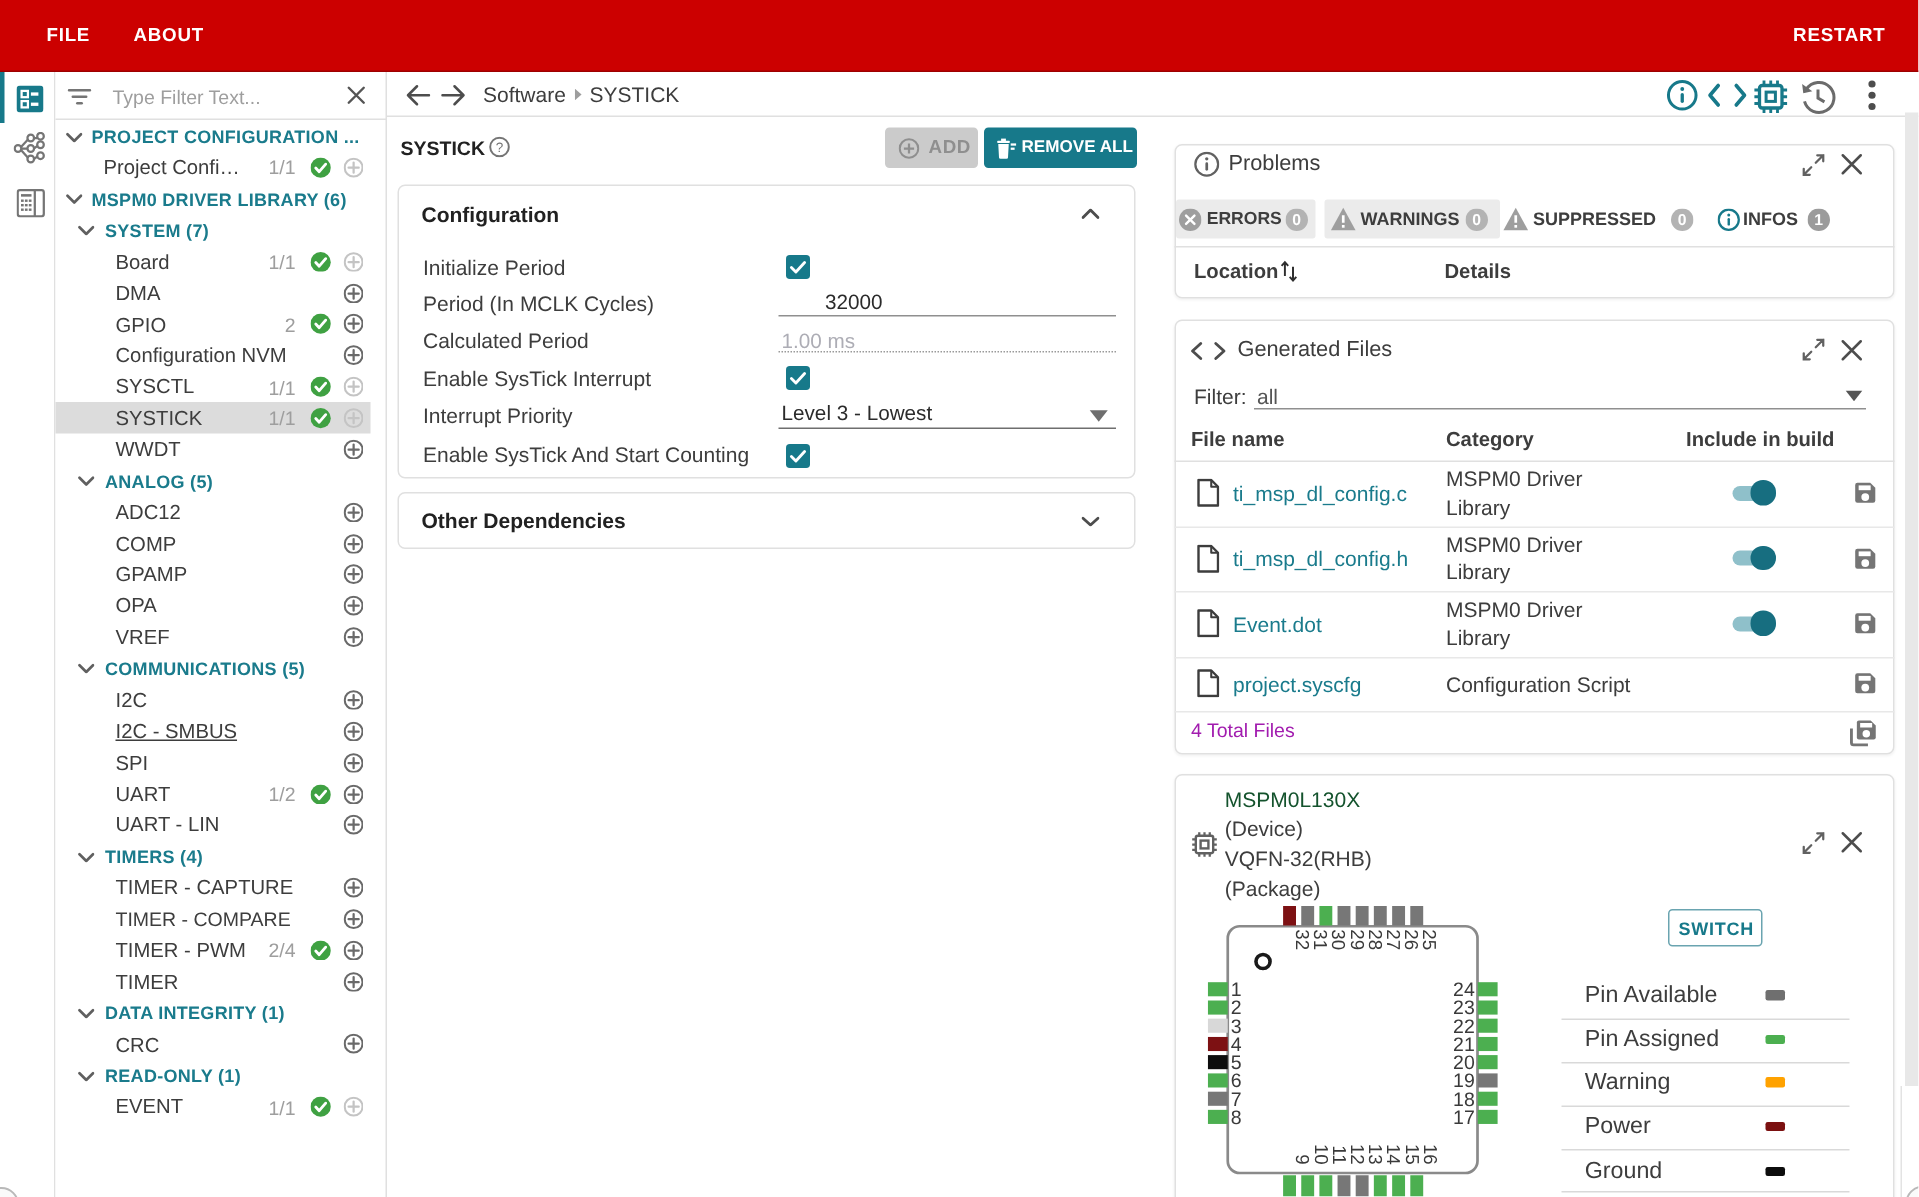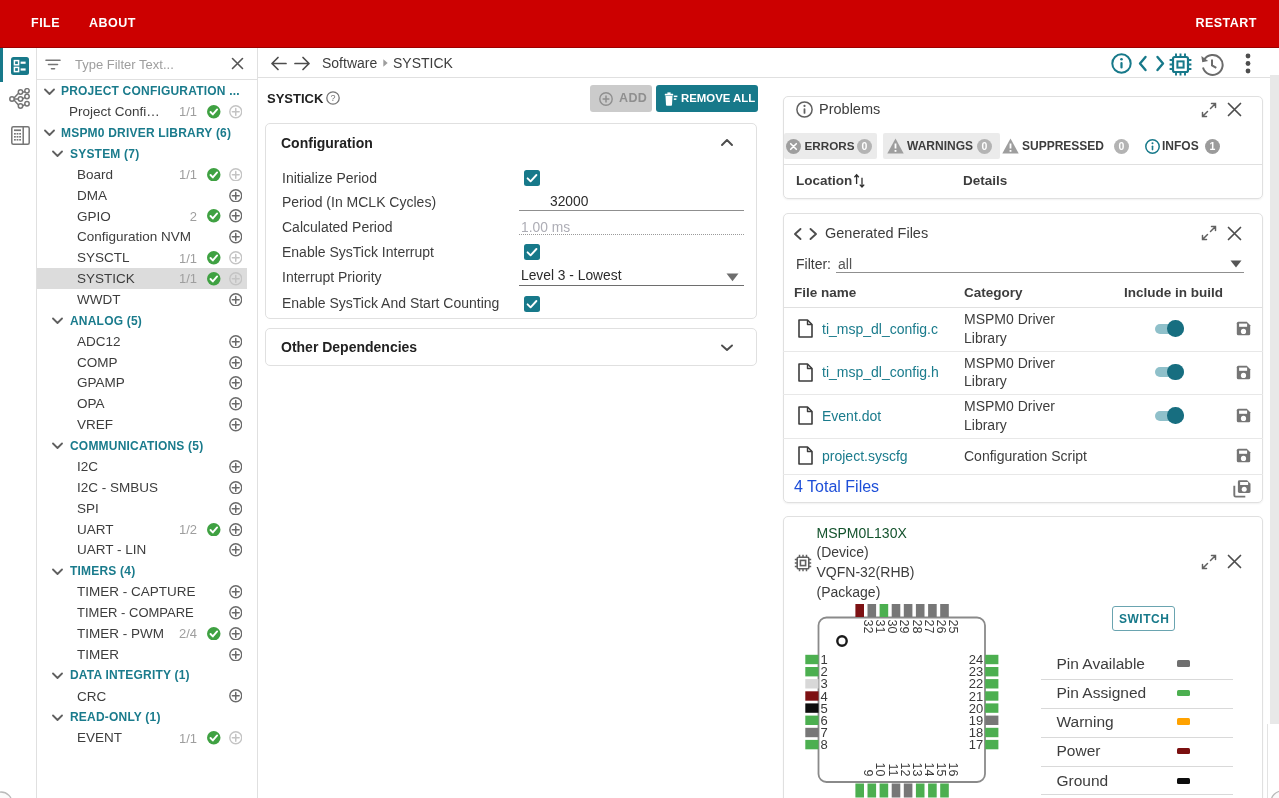--- a/index.html
+++ b/index.html
@@ -166,21 +166,21 @@
     </svg>
     <svg style="position:absolute;left:52px;top:442.29px" width="11" height="7" viewBox="0 0 11 7">
       <path d="M1 1.5 L5.5 6 L10 1.5" fill="none" stroke="#606060" stroke-width="1.8" stroke-linecap="round" stroke-linejoin="round"></path>
     </svg>
     <div style="position:absolute;left:70px;top:435.8px;height:20px;line-height:20px;font-size:12px;color:#1a7b8c;font-weight:700;white-space:nowrap;letter-spacing:0.2px;">COMMUNICATIONS (5)</div>
     <div style="position:absolute;left:77px;top:455.9px;height:21.5px;line-height:21.5px;font-size:13.5px;color:#3d3d3d;font-weight:400;white-space:nowrap;">I2C</div>
     <svg style="position:absolute;left:228.75px;top:459.91px" width="13.5" height="13.5" viewBox="0 0 13.5 13.5">
       <circle cx="6.75" cy="6.75" r="5.95" fill="none" stroke="#6a6a6a" stroke-width="1.4"></circle>
       <path d="M6.75 3.375 V10.125 M3.375 6.75 H10.125" stroke="#6a6a6a" stroke-width="1.5" stroke-linecap="round"></path>
     </svg>
-    <div style="position:absolute;left:77px;top:476.8px;height:21.5px;line-height:21.5px;font-size:13.5px;color:#3d3d3d;font-weight:400;white-space:nowrap;">I2C - SMBUS</div>
+    <div style="position:absolute;left:77px;top:476.8px;height:21.5px;line-height:21.5px;font-size:13.5px;color:#3d3d3d;font-weight:400;white-space:nowrap;text-decoration:underline;">I2C - SMBUS</div>
     <svg style="position:absolute;left:228.75px;top:480.78000000000003px" width="13.5" height="13.5" viewBox="0 0 13.5 13.5">
       <circle cx="6.75" cy="6.75" r="5.95" fill="none" stroke="#6a6a6a" stroke-width="1.4"></circle>
       <path d="M6.75 3.375 V10.125 M3.375 6.75 H10.125" stroke="#6a6a6a" stroke-width="1.5" stroke-linecap="round"></path>
     </svg>
     <div style="position:absolute;left:77px;top:497.7px;height:21.5px;line-height:21.5px;font-size:13.5px;color:#3d3d3d;font-weight:400;white-space:nowrap;">SPI</div>
     <svg style="position:absolute;left:228.75px;top:501.65000000000003px" width="13.5" height="13.5" viewBox="0 0 13.5 13.5">
       <circle cx="6.75" cy="6.75" r="5.95" fill="none" stroke="#6a6a6a" stroke-width="1.4"></circle>
       <path d="M6.75 3.375 V10.125 M3.375 6.75 H10.125" stroke="#6a6a6a" stroke-width="1.5" stroke-linecap="round"></path>
     </svg>
     <div style="position:absolute;left:77px;top:518.5px;height:21.5px;line-height:21.5px;font-size:13.5px;color:#3d3d3d;font-weight:400;white-space:nowrap;">UART</div>
@@ -491,21 +491,21 @@
       <path d="M9.5 1 V5.5 H14" fill="none" stroke="#3d3d3d" stroke-width="1.4" stroke-linejoin="round"></path>
     </svg>
     <div style="position:absolute;left:822px;top:444.5px;height:22px;line-height:22px;font-size:14px;color:#1a7b8c;font-weight:400;white-space:nowrap;">project.syscfg</div>
     <div style="position:absolute;left:964px;top:444.5px;height:22px;line-height:22px;font-size:14px;color:#3d3d3d;font-weight:400;white-space:nowrap;">Configuration Script</div>
     <svg style="position:absolute;left:1235.5px;top:448.0px" width="15" height="15" viewBox="0 0 15 15">
       <path d="M0.8 2.3 Q0.8 0.8 2.3 0.8 H10.8 L14.2 4.2 V12.7 Q14.2 14.2 12.7 14.2 H2.3 Q0.8 14.2 0.8 12.7 Z" fill="#757575"></path>
       <rect x="3.1" y="2.6" width="8" height="3.2" fill="#fff"></rect>
       <circle cx="7.5" cy="10.4" r="2.6" fill="#fff"></circle>
     </svg>
     <div style="position:absolute;left:783px;top:473.5px;width:480px;height:1px;background:#e8e8e8;"></div>
-    <div style="position:absolute;left:794px;top:476.2px;height:22.5px;line-height:22.5px;font-size:16px;color:#1d4ed8;font-weight:400;white-space:nowrap;">4 Total Files</div>
+    <div style="position:absolute;left:794px;top:476.2px;height:22.5px;line-height:22.5px;font-size:13px;color:#a21caf;font-weight:400;white-space:nowrap;">4 Total Files</div>
     <svg style="position:absolute;left:1233px;top:478.5px" width="19" height="19" viewBox="0 0 19 19">
       <g transform="translate(4.2,0.6)">
         <path d="M0.7 2.1 Q0.7 0.7 2.1 0.7 H9.9 L13.3 4.1 V12 Q13.3 13.4 11.9 13.4 H2.1 Q0.7 13.4 0.7 12 Z" fill="#757575"></path>
         <rect x="2.9" y="2.4" width="8" height="3" fill="#fff"></rect>
         <circle cx="7" cy="9.6" r="2.5" fill="#fff"></circle>
       </g>
       <path d="M1.3 6.7 V16.2 Q1.3 17.6 2.7 17.6 H12.3" fill="none" stroke="#757575" stroke-width="1.9"></path>
     </svg>
     <div style="position:absolute;left:783px;top:516px;width:480px;height:294px;border:1px solid #e0e0e0;border-radius:5px;box-shadow:0 1px 2px rgba(0,0,0,0.06);"></div>
     <svg style="position:absolute;left:793.5px;top:554px" width="18" height="18" viewBox="0 0 18 18">

